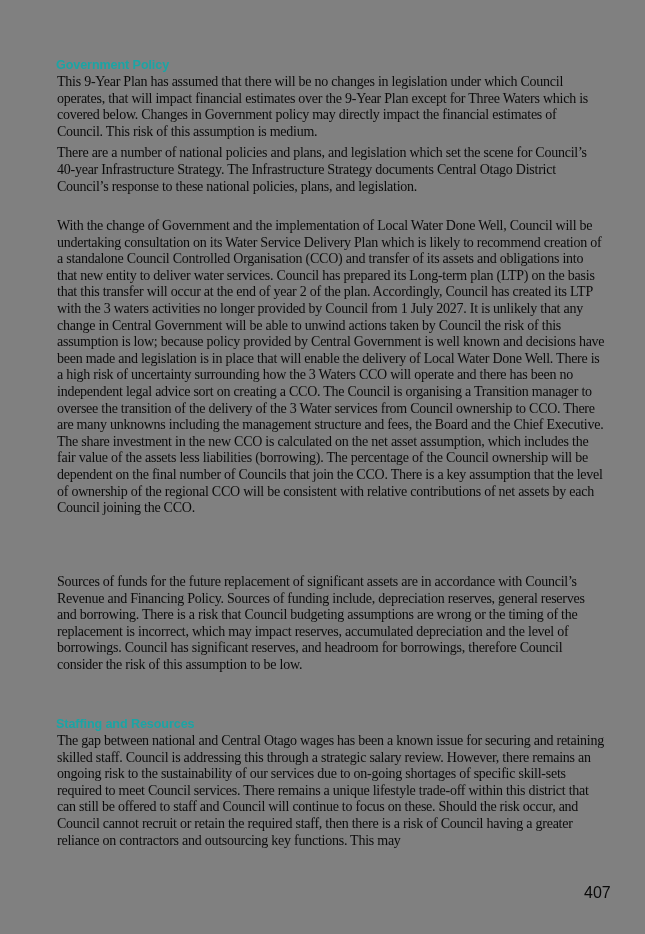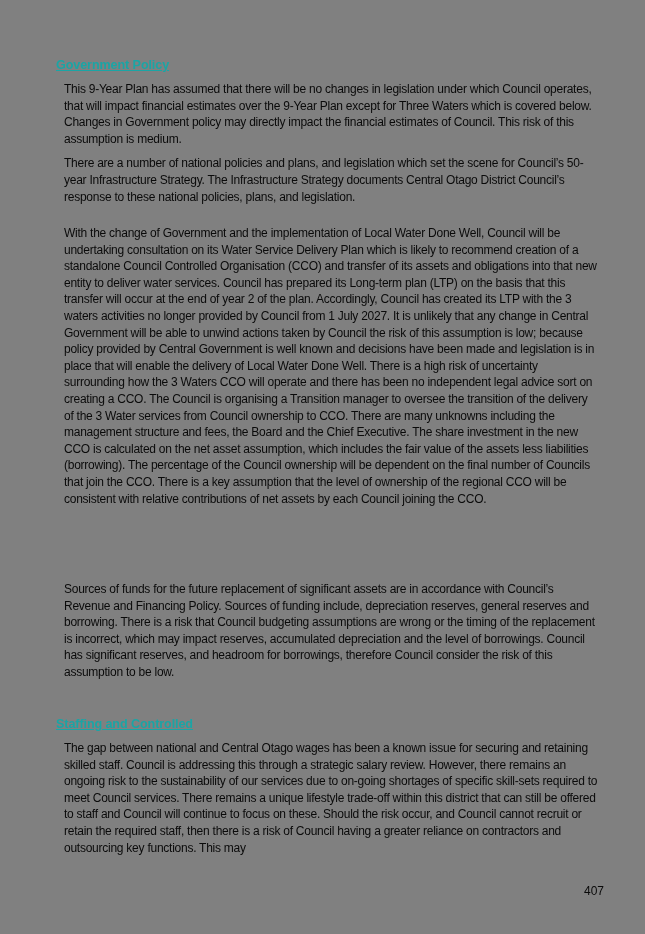--- a/index.html
+++ b/index.html
@@ -20,67 +20,67 @@
       top: 57px;
       width: 550px;
     }
     .heading {
       color: #1aa5a5;
       font-weight: bold;
       font-size: 12.6px;
       line-height: 16px;
       margin: 0 0 1px 0;
       letter-spacing: -0.1px;
-      text-decoration: underline;
     }
     .para {
       color: #0a0a0a;
-      font-size: 12px;
+      font-size: 14px;
       line-height: 16.6px;
-      margin: 8px;
+      margin: 1px;
       letter-spacing: -0.25px;
+      font-family: Liberation Serif, serif;
     }
     .para + .para {
       margin-top: 5px;
     }
     .section {
       margin: 0;
     }
     .s1 { position: absolute; top: 0; left: 0; width: 550px; }
     .s2 { position: absolute; top: 160px; left: 0; width: 550px; }
     .s3 { position: absolute; top: 516px; left: 0; width: 550px; }
     .s4 { position: absolute; top: 659px; left: 0; width: 550px; }
     .page-number {
       position: absolute;
       left: 584px;
       top: 884px;
-      font-size: 12px;
+      font-size: 16px;
       color: #0a0a0a;
       text-align: center;
     }
   </style>
 </head>
 <body>
 
 <div class="page">
 
   <div class="section s1">
     <h2 class="heading">Government Policy</h2>
     <p class="para">This 9-Year Plan has assumed that there will be no changes in legislation under which Council operates, that will impact financial estimates over the 9-Year Plan except for Three Waters which is covered below. Changes in Government policy may directly impact the financial estimates of Council. This risk of this assumption is medium.</p>
-    <p class="para">There are a number of national policies and plans, and legislation which set the scene for Council’s 50-year Infrastructure Strategy.  The Infrastructure Strategy documents Central Otago District Council’s response to these national policies, plans, and legislation.</p>
+    <p class="para">There are a number of national policies and plans, and legislation which set the scene for Council’s 40-year Infrastructure Strategy.  The Infrastructure Strategy documents Central Otago District Council’s response to these national policies, plans, and legislation.</p>
   </div>
 
   <div class="section s2">
     <p class="para">With the change of Government and the implementation of Local Water Done Well, Council will be undertaking consultation on its Water Service Delivery Plan which is likely to recommend creation of a standalone Council Controlled Organisation (CCO) and transfer of its assets and obligations into that new entity to deliver water services. Council has prepared its Long-term plan (LTP) on the basis that this transfer will occur at the end of year 2 of the plan. Accordingly, Council has created its LTP with the 3 waters activities no longer provided by Council from 1 July 2027. It is unlikely that any change in Central Government will be able to unwind actions taken by Council the risk of this assumption is low; because policy provided by Central Government is well known and decisions have been made and legislation is in place that will enable the delivery of Local Water Done Well.  There is a high risk of uncertainty surrounding how the 3 Waters CCO will operate and there has been no independent legal advice sort on creating a CCO. The Council is organising a Transition manager to oversee the transition of the delivery of the 3 Water services from Council ownership to CCO. There are many unknowns including the management structure and fees, the Board and the Chief Executive. The share investment in the new CCO is calculated on the net asset assumption, which includes the fair value of the assets less liabilities (borrowing). The percentage of the Council ownership will be dependent on the final number of Councils that join the CCO. There is a key assumption that the level of ownership of the regional CCO will be consistent with relative contributions of net assets by each Council joining the CCO.</p>
   </div>
 
   <div class="section s3">
     <p class="para">Sources of funds for the future replacement of significant assets are in accordance with Council’s Revenue and Financing Policy. Sources of funding include, depreciation reserves, general reserves and borrowing.  There is a risk that Council budgeting assumptions are wrong or the timing of the replacement is incorrect, which may impact reserves, accumulated depreciation and the level of borrowings. Council has significant reserves, and headroom for borrowings, therefore Council consider the risk of this assumption to be low.</p>
   </div>
 
   <div class="section s4">
-    <h2 class="heading">Staffing and Controlled</h2>
+    <h2 class="heading">Staffing and Resources</h2>
     <p class="para">The gap between national and Central Otago wages has been a known issue for securing and retaining skilled staff. Council is addressing this through a strategic salary review. However, there remains an ongoing risk to the sustainability of our services due to on-going shortages of specific skill-sets required to meet Council services. There remains a unique lifestyle trade-off within this district that can still be offered to staff and Council will continue to focus on these. Should the risk occur, and Council cannot recruit or retain the required staff, then there is a risk of Council having a greater reliance on contractors and outsourcing key functions. This may</p>
   </div>
 
 </div>
 
 <div class="page-number">407</div>
 
 </body></html>

